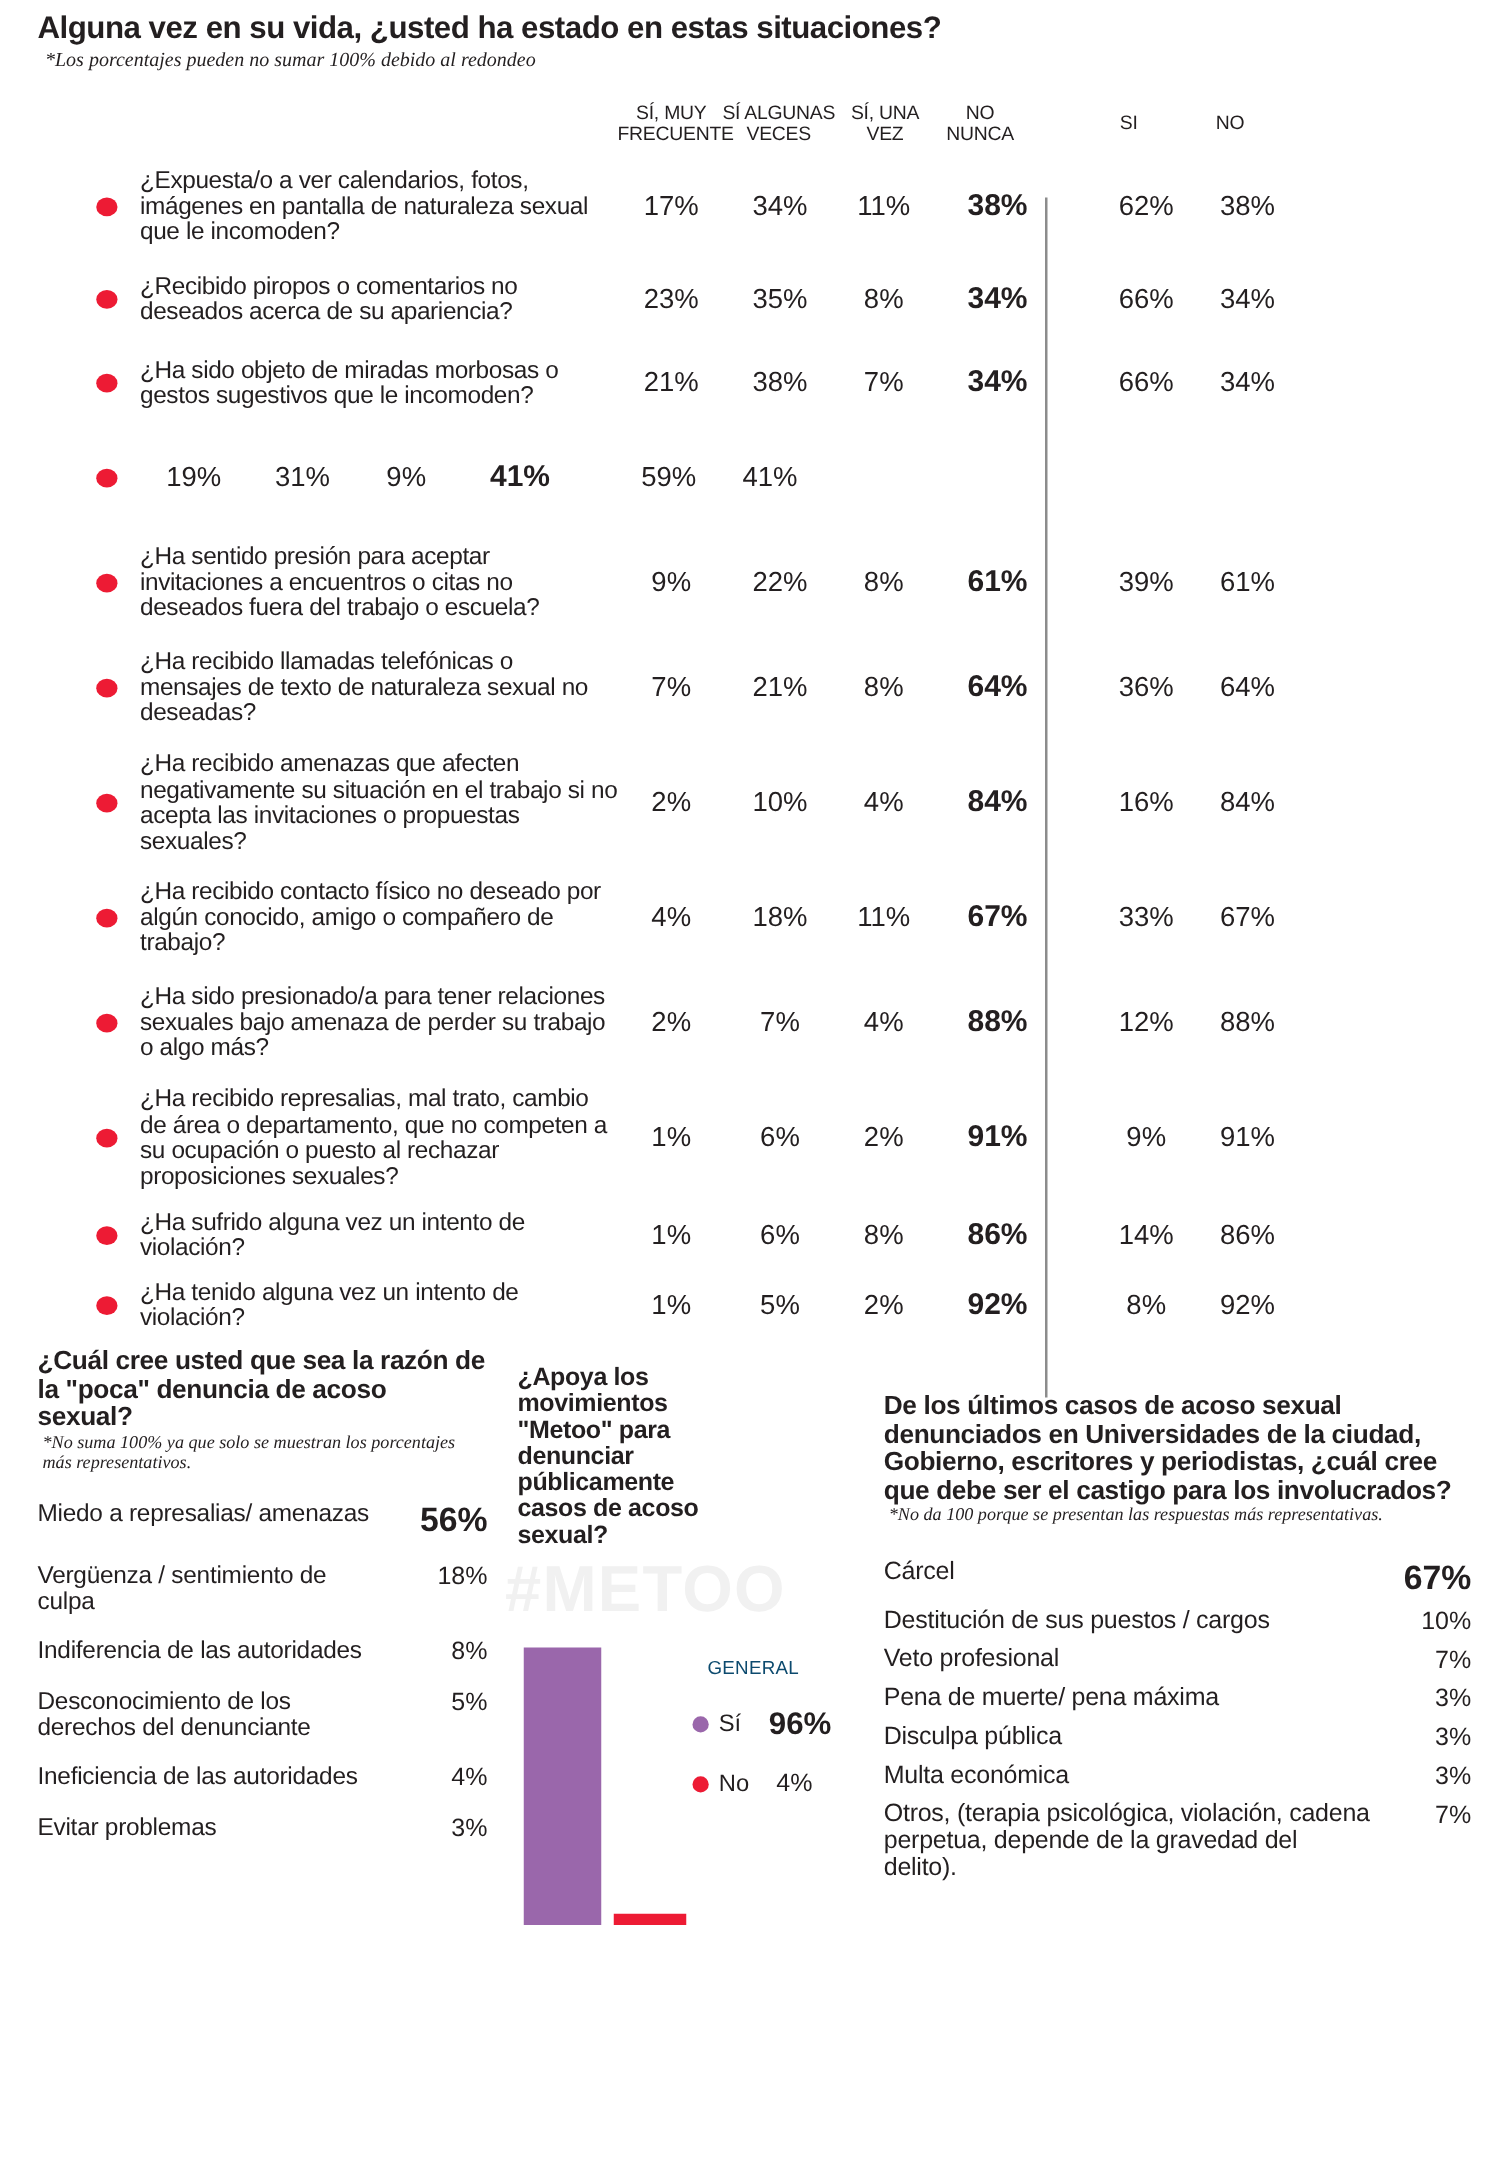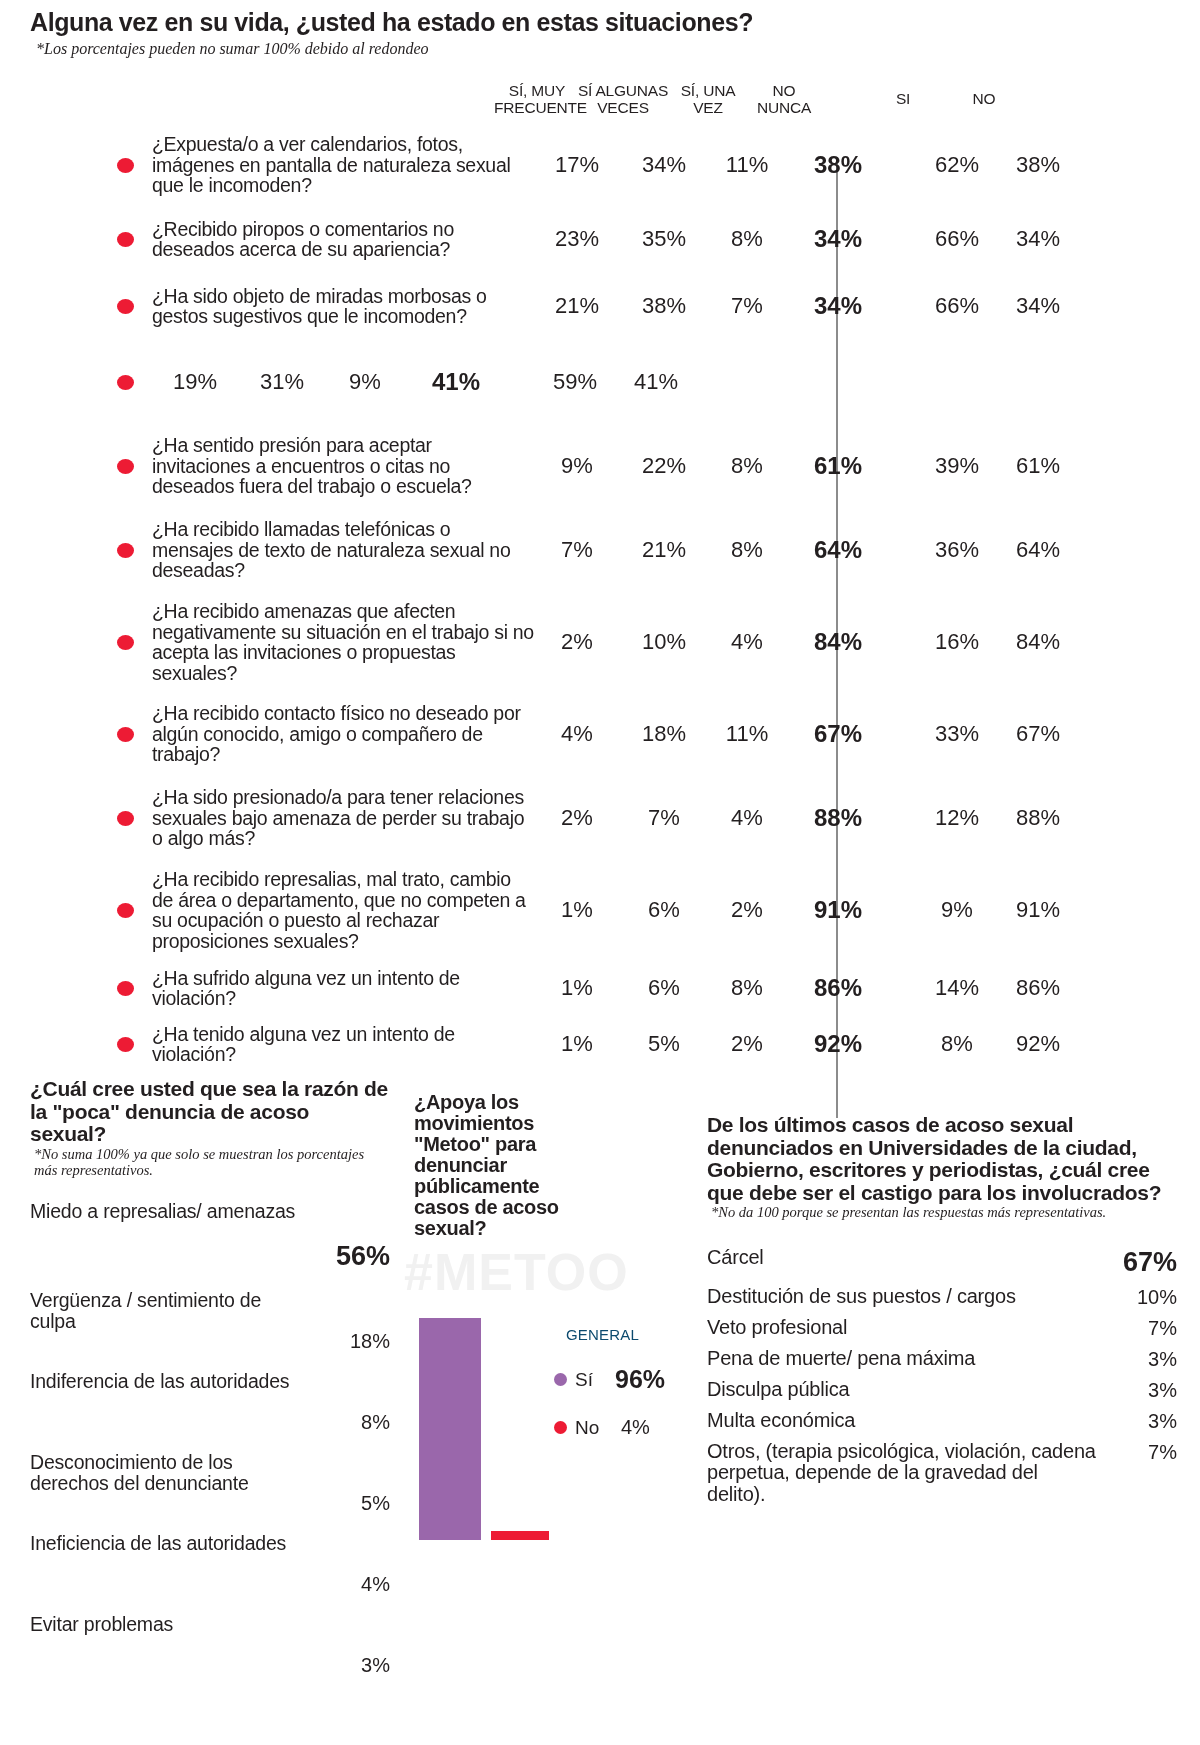--- a/index.html
+++ b/index.html
@@ -70,21 +70,20 @@
     left: 836px;
     top: 80px;
     width: 2px;
     height: 960px;
     background: #8c8c8c;
   }
 
   .rows {
     position: relative;
     margin-top: 6px;
-    padding-left: 40px;
   }
   .row {
     position: relative;
     display: flex;
     align-items: center;
     min-height: 52px;
   }
   .bullet-cell {
     width: 112px;
     flex: 0 0 112px;
@@ -170,21 +169,20 @@
   .reason-label {
     font-size: 19.5px;
     line-height: 21px;
     letter-spacing: -0.2px;
     max-width: 280px;
   }
   .reason-val {
     font-size: 20px;
     white-space: nowrap;
     padding-left: 8px;
-    margin-top: 40px;
   }
   .reason-val.big {
     font-size: 27px;
     font-weight: bold;
   }
 
   
   .p-mid {
     position: absolute;
     left: 414px;

